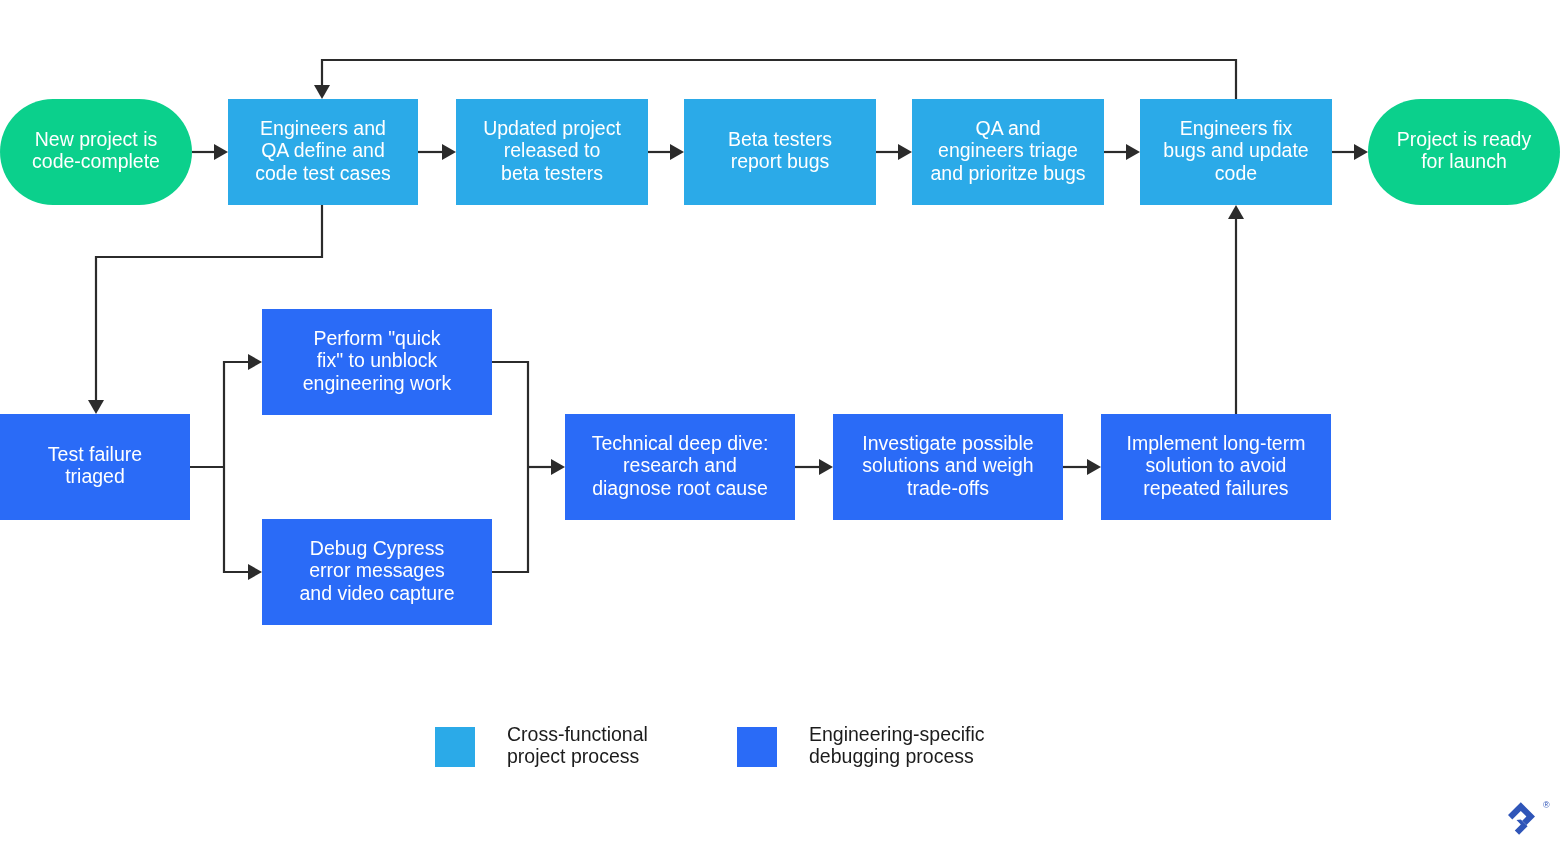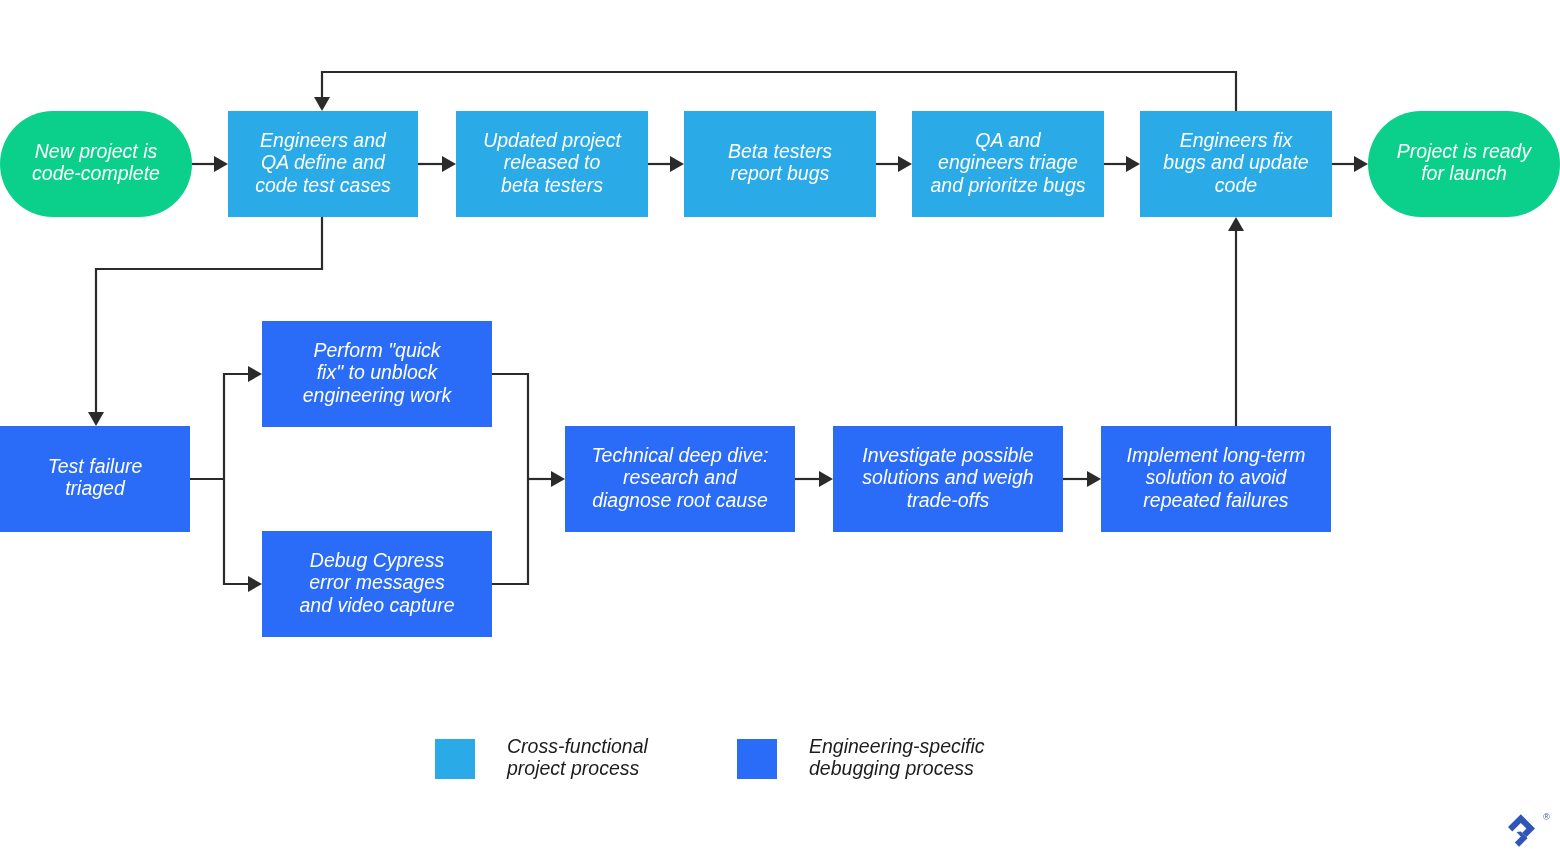--- a/index.html
+++ b/index.html
@@ -10,24 +10,23 @@
   body {
     width: 1560px;
     height: 852px;
     font-family: "Liberation Sans", sans-serif;
     overflow: hidden;
     position: relative;
   }
   #flow-root {
     position: absolute;
     left: 0;
-    top: 12px;
+    top: 0;
     width: 1560px;
     height: 602px;
-    font-style: italic;
   }
   svg.flow-canvas {
     display: block;
     width: 1560px;
     height: 852px;
   }
   .node-label {
     fill: #ffffff;
     font-family: "Liberation Sans", sans-serif;
     font-size: 19.5px;

